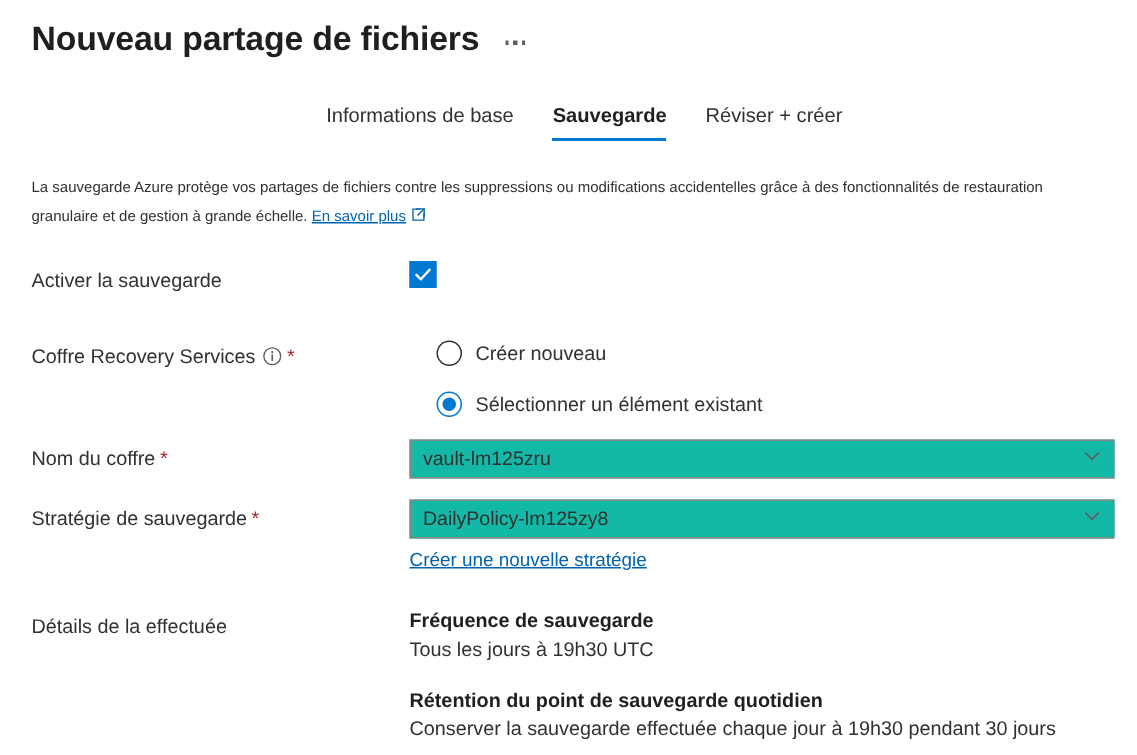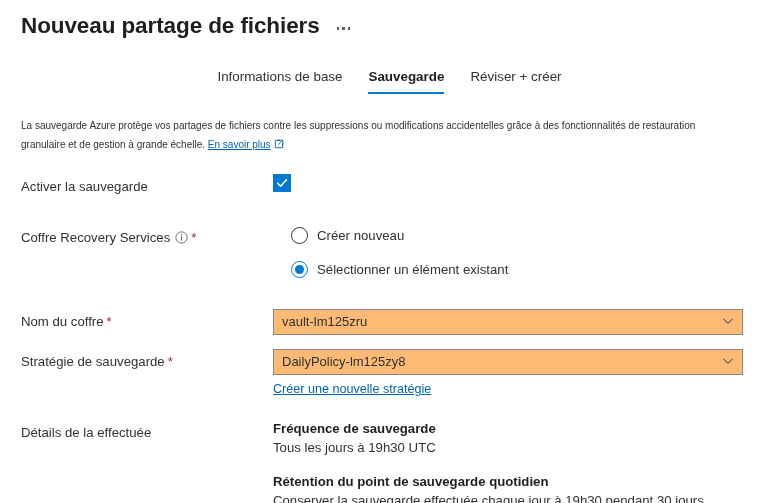--- a/index.html
+++ b/index.html
@@ -199,21 +199,21 @@
     color: #323130;
     line-height: 19px;
   }
 
   
   .dropdown {
     width: 470px;
     height: 26px;
     border: 1px solid #8a8886;
     box-sizing: border-box;
-    background: #fdba74;
+    background: #14b8a6;
     display: flex;
     align-items: center;
     justify-content: space-between;
     padding: 0 8px 0 8px;
     cursor: pointer;
   }
   .dropdown-value {
     font-size: 13px;
     color: #323130;
     line-height: 18px;
@@ -312,21 +312,21 @@
             <div class="radio-option selected">
               <span class="radio-outer">
                   <span class="radio-inner"></span>
                 </span>
               <span class="radio-label">Sélectionner un élément existant</span>
             </div>
           </div>
         </div>
       </div>
 
-      <div class="row" style="margin-top:30px;">
+      <div class="row" style="margin-top:14px;">
         <div class="label-cell">
           <span>Nom du coffre</span>
           <span class="req">*</span>
         </div>
         <div class="control-cell">
           <div class="dropdown">
             <span class="dropdown-value">vault-lm125zru</span>
             <span class="chevron"><svg width="12" height="12" viewBox="0 0 12 12">
                   <path d="M1.8 4.1L6 8.3l4.2-4.2" fill="none" stroke="#605e5c" stroke-width="1.1" stroke-linecap="round" stroke-linejoin="round"></path>
                 </svg></span>

